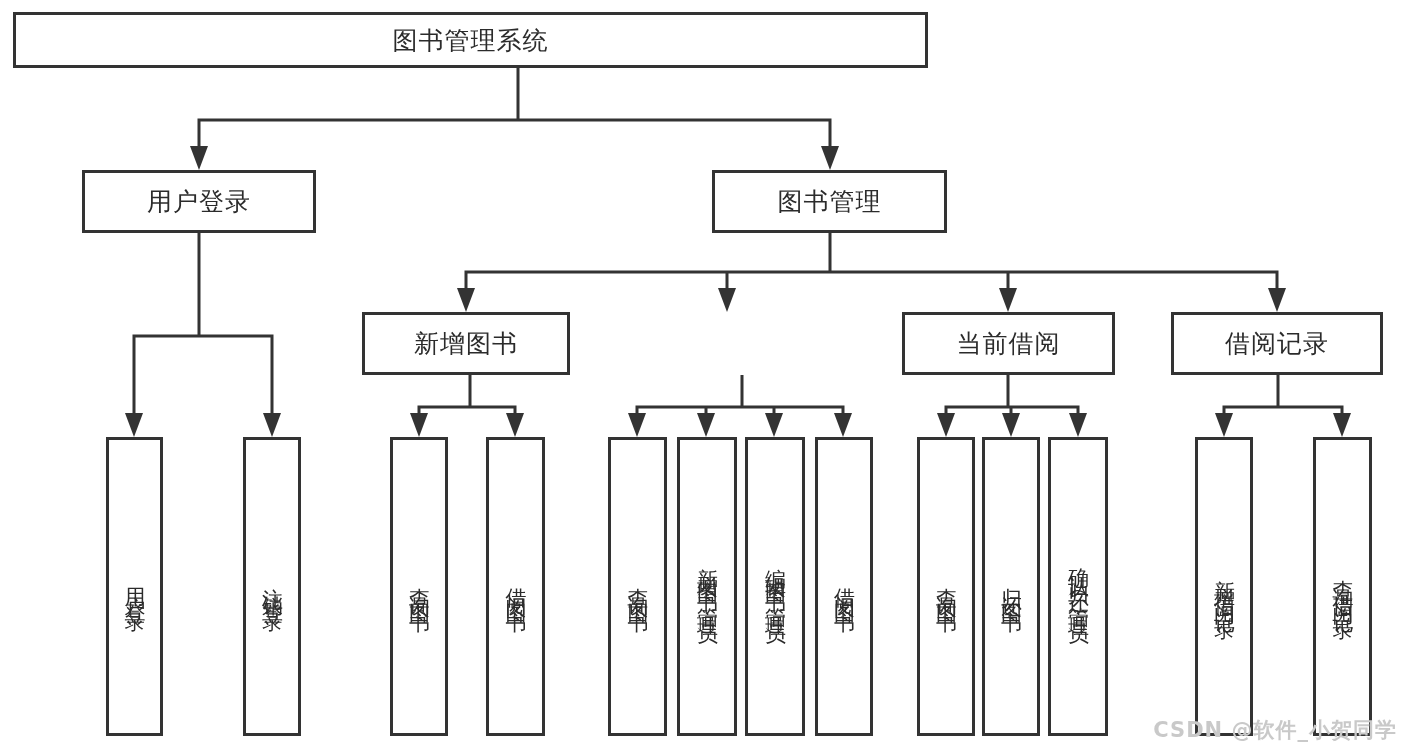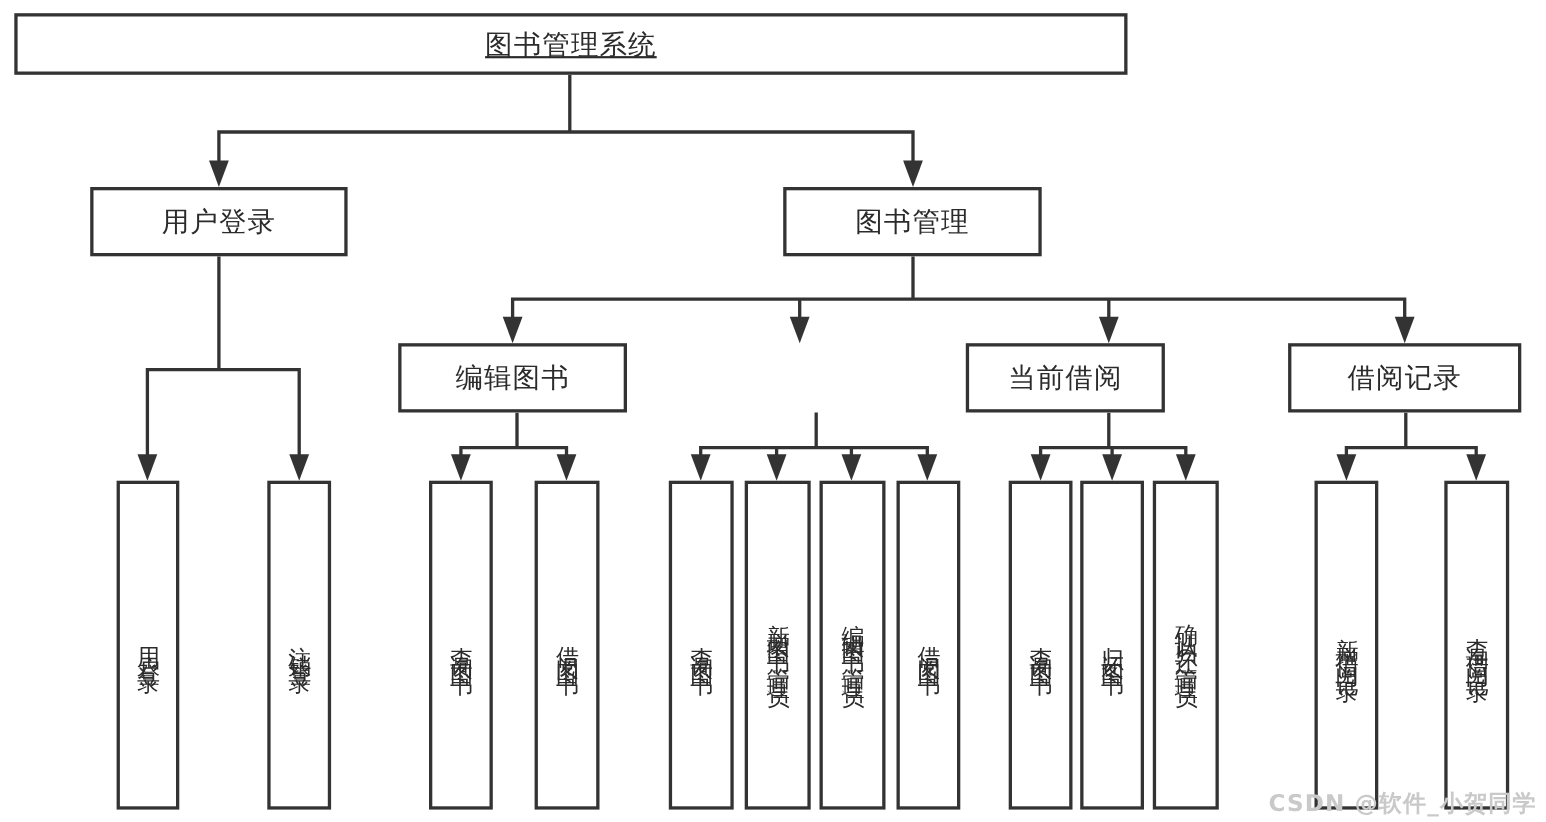--- a/index.html
+++ b/index.html
@@ -96,27 +96,27 @@
     <path d="M1008 375 V407 M946 407 H1078 M946 405.5 V417 M1011 405.5 V417 M1078 405.5 V417"></path>
     <polygon points="946,437 937,413 955,413"></polygon>
     <polygon points="1011,437 1002,413 1020,413"></polygon>
     <polygon points="1078,437 1069,413 1087,413"></polygon>
 
     <path d="M1278 375 V407 M1224 407 H1342 M1224 405.5 V417 M1342 405.5 V417"></path>
     <polygon points="1224,437 1215,413 1233,413"></polygon>
     <polygon points="1342,437 1333,413 1351,413"></polygon>
   </svg>
 
-  <div class="node hbox" style="left:13px; top:12px; width:1012px; height:56px;text-decoration:underline;">图书管理系统</div>
+  <div class="node hbox" style="left:13px; top:12px; width:915px; height:56px;">图书管理系统</div>
 
   <div class="node hbox" style="left:82px; top:170px; width:234px; height:63px;">用户登录</div>
   <div class="node hbox" style="left:712px; top:170px; width:235px; height:63px;">图书管理</div>
 
-  <div class="node hbox" style="left:362px; top:312px; width:208px; height:63px;">编辑图书</div>
-  <div class="node hbox" style="left:878px; top:312px; width:181px; height:63px;">当前借阅</div>
+  <div class="node hbox" style="left:362px; top:312px; width:208px; height:63px;">新增图书</div>
+  <div class="node hbox" style="left:902px; top:312px; width:213px; height:63px;">当前借阅</div>
   <div class="node hbox" style="left:1171px; top:312px; width:212px; height:63px;">借阅记录</div>
 
   <div class="node vbox" style="left:106px; width:57px;">用户登录</div>
   <div class="node vbox" style="left:243px; width:58px;">注销登录</div>
 
   <div class="node vbox" style="left:390px; width:58px;">查询图书</div>
   <div class="node vbox" style="left:486px; width:59px;">借阅图书</div>
 
   <div class="node vbox" style="left:608px; width:59px;">查询图书</div>
   <div class="node vbox" style="left:677px; width:60px;">新增图书（管理员）</div>

